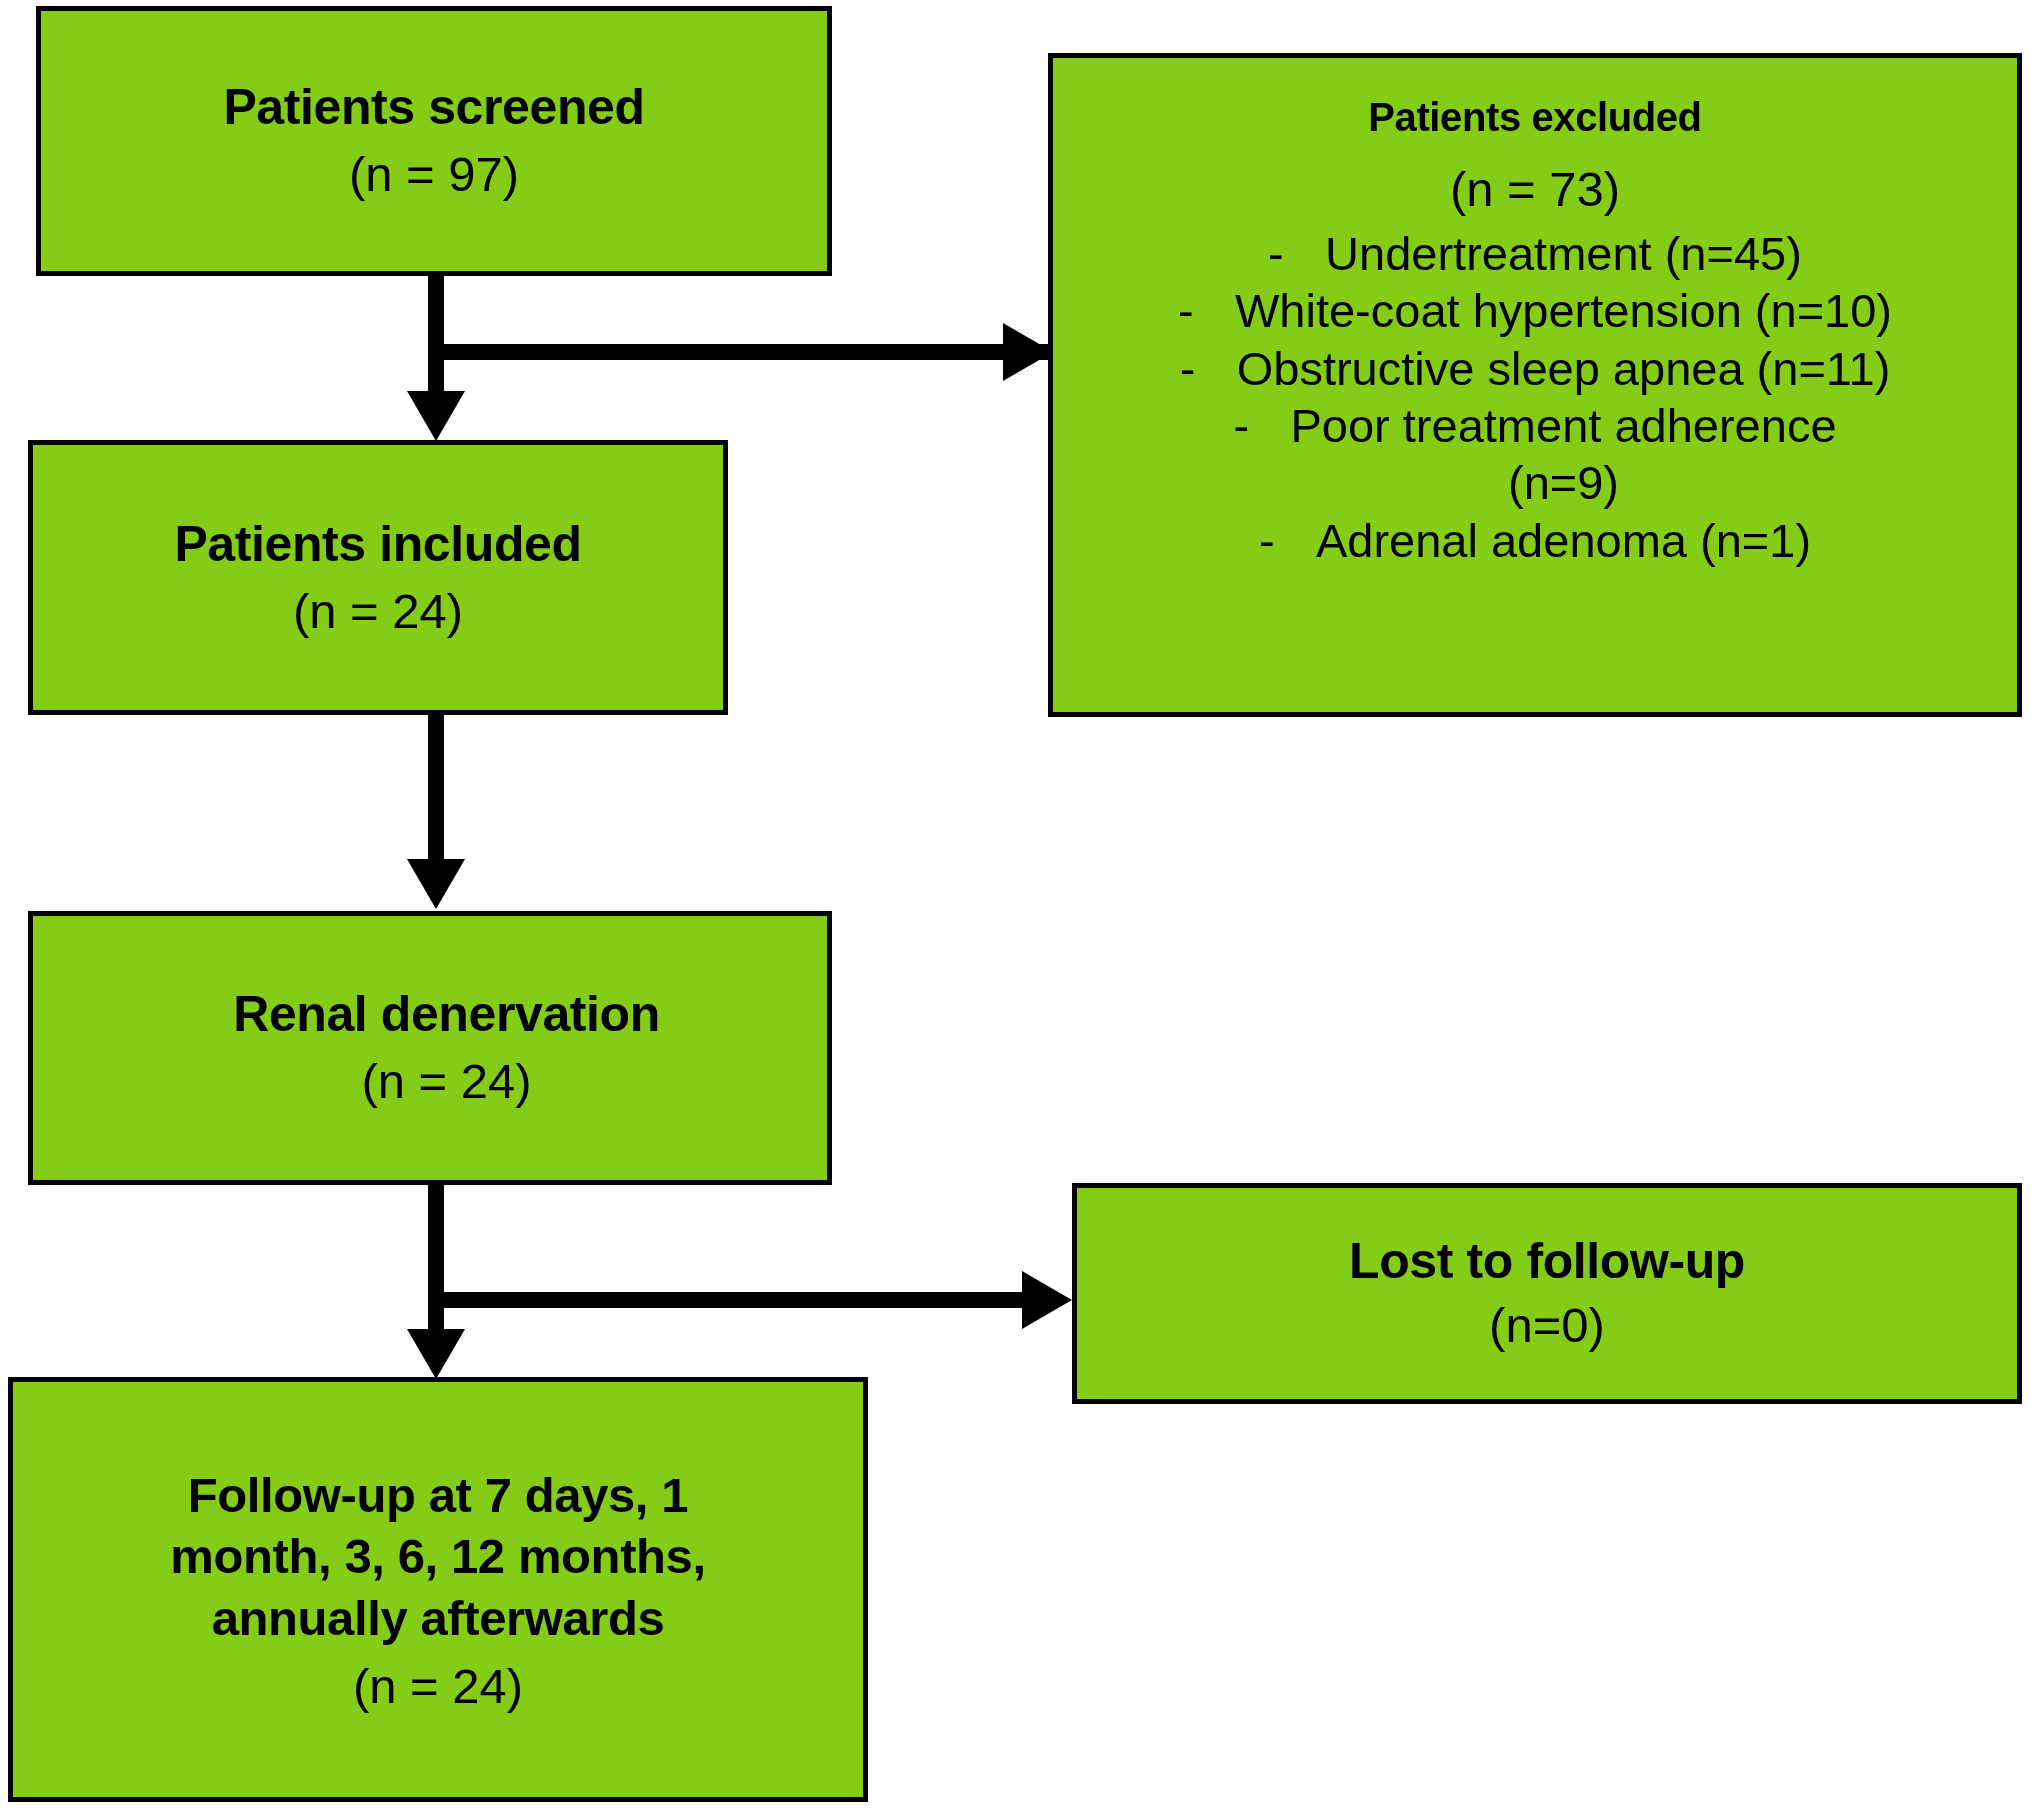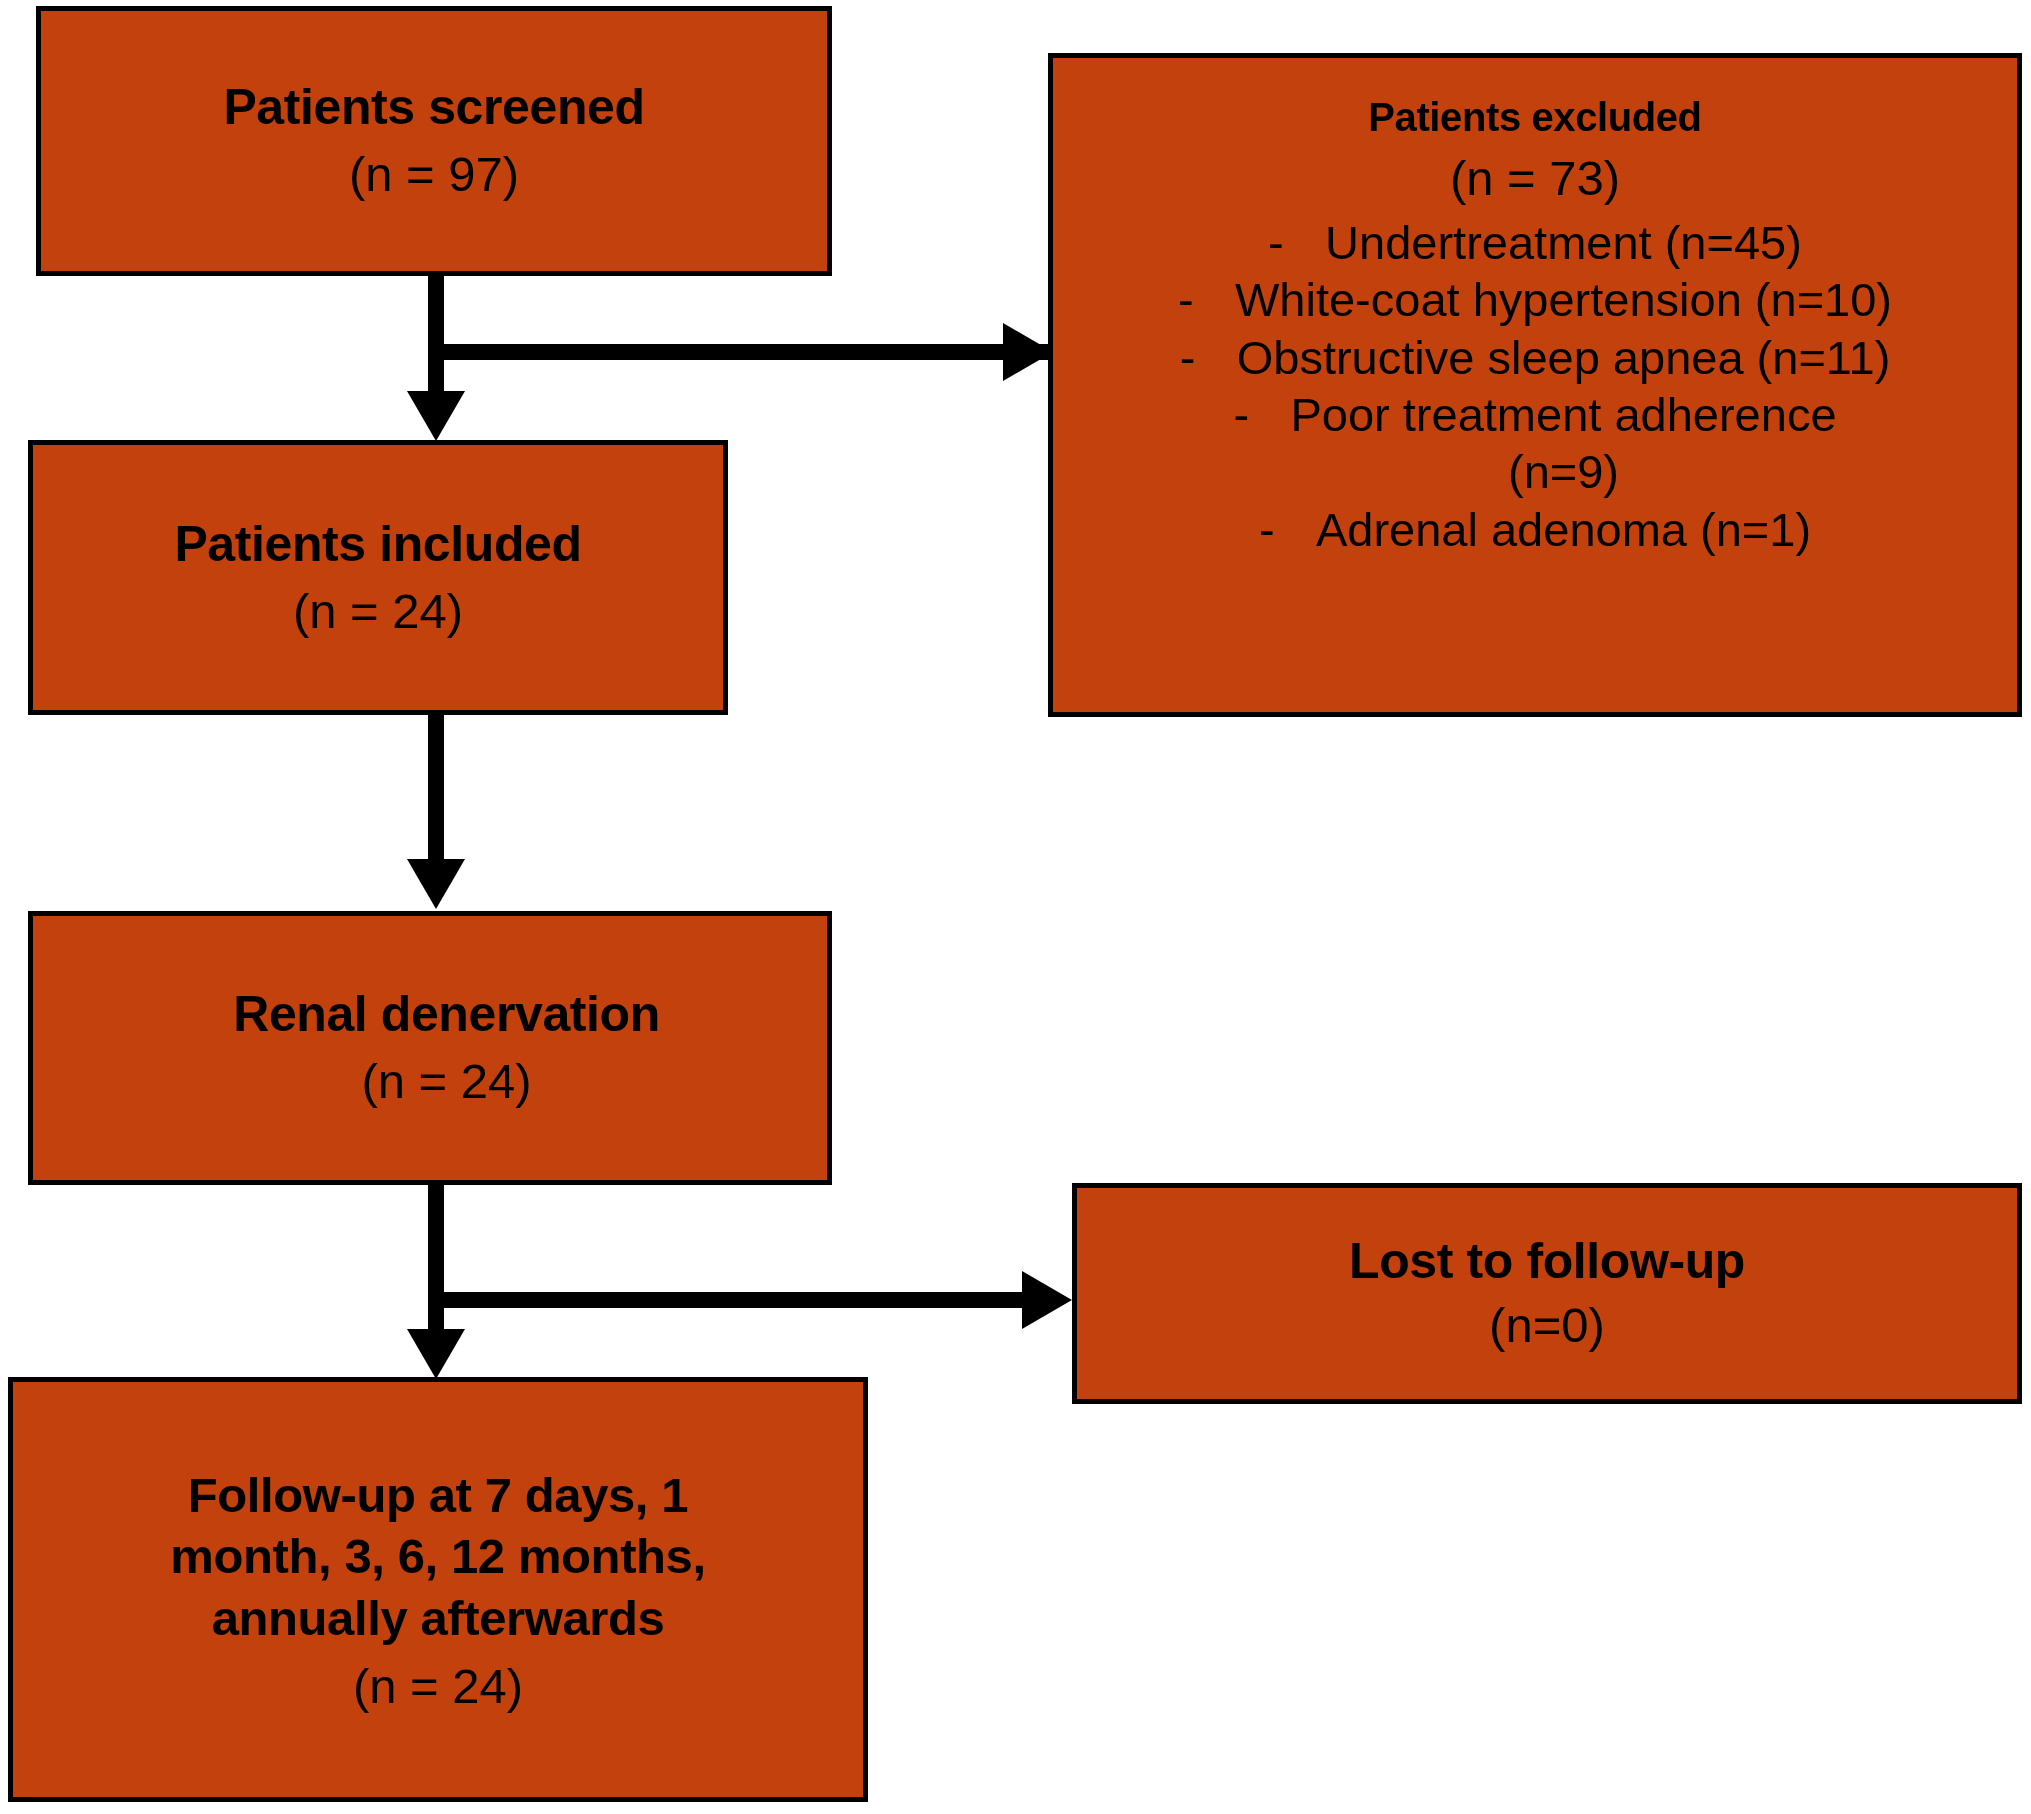--- a/index.html
+++ b/index.html
@@ -14,21 +14,21 @@
     height: 1815px;
     background: #ffffff;
     font-family: "Liberation Sans", sans-serif;
     color: #000000;
     overflow: hidden;
   }
   .node {
     position: absolute;
     box-sizing: border-box;
     border: 5.7px solid #000000;
-    background: #c2410c;
+    background: #84cc16;
     display: flex;
     flex-direction: column;
     justify-content: center;
     align-items: center;
     text-align: center;
   }
   .node .ttl {
     font-weight: bold;
     font-size: 50px;
     line-height: 1.12;
@@ -49,21 +49,21 @@
   #node-screened .ttl { margin-bottom: 11.3px; }
 
   
   #node-excluded {
     left: 1048px; top: 53px;
     width: 974px; height: 664px;
     justify-content: flex-start;
     padding-top: 37px;
   }
   #node-excluded .ttl { font-size: 40px; }
-  #node-excluded .sub { margin-top: 10px; margin-bottom: 8px; }
+  #node-excluded .sub { margin-top: 21px; margin-bottom: 8px; }
   #node-excluded .reason-list {
     width: 100%;
     display: flex;
     flex-direction: column;
     align-items: center;
   }
   #node-excluded .reason {
     font-size: 47px;
     line-height: 1.22;
     font-weight: normal;

